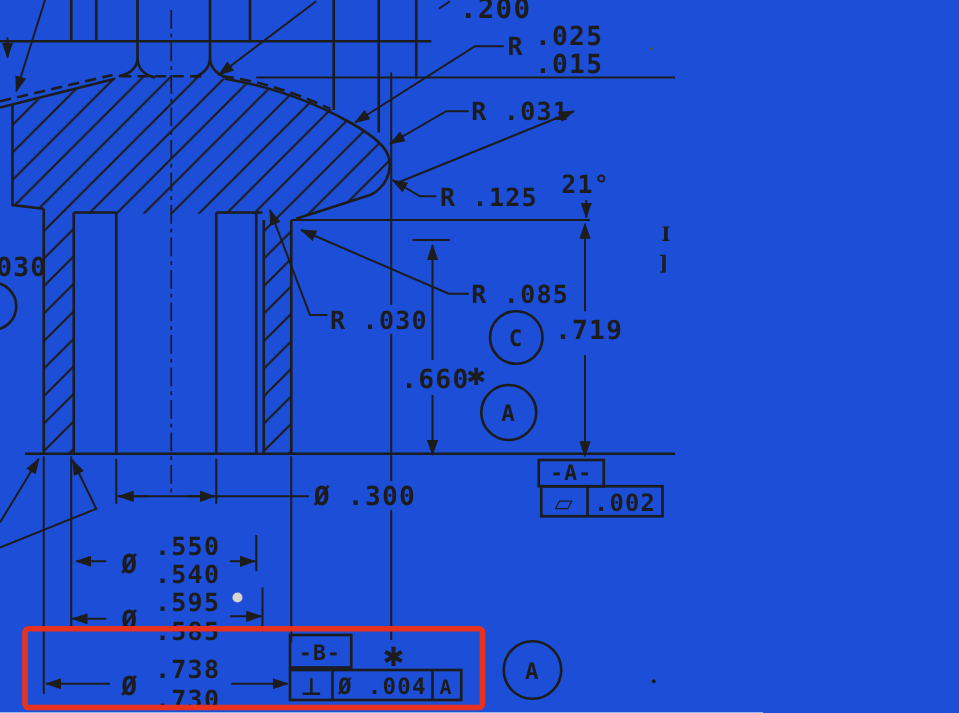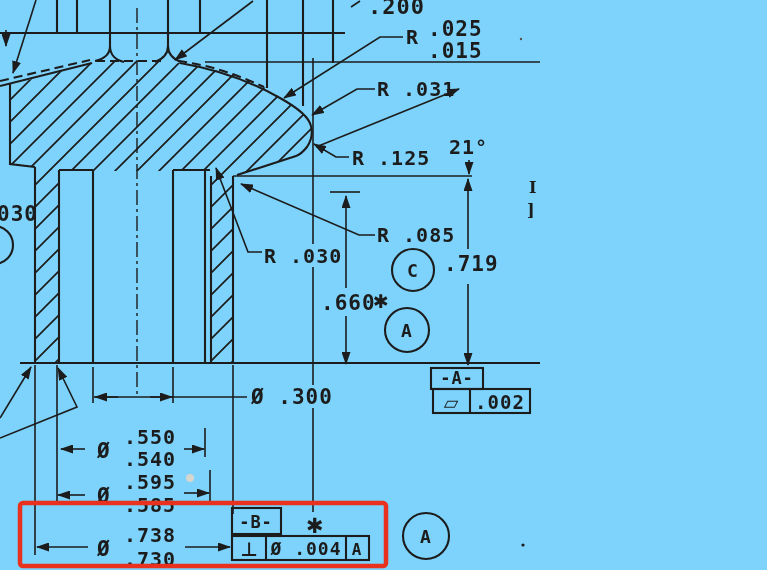--- a/index.html
+++ b/index.html
@@ -1,16 +1,16 @@
 <!DOCTYPE html>
 <html><head>
 <meta charset="utf-8">
 <style>
   html,body{margin:0;padding:0;background:#ffffff;}
-  .page{position:relative;width:767px;height:570px;background:#7dd3fc;overflow:hidden;
+  .page{position:relative;width:767px;height:570px;background:#1d4ed8;overflow:hidden;
         font-family:"DejaVu Sans Mono", monospace;}
   svg{position:absolute;top:0;left:0;}
   svg text{fill:#1c1c1c;font-family:"DejaVu Sans Mono", monospace;font-weight:bold;letter-spacing:1px;}
   svg text.sym{font-family:"DejaVu Sans", sans-serif;letter-spacing:0;}
   svg text.serifmark{font-family:"DejaVu Serif", serif;letter-spacing:0;}
   .ink{stroke:#1c1c1c;fill:none;}
   .w2{stroke-width:2.1;}
   .w16{stroke-width:1.6;}
   .w13{stroke-width:1.4;}
   .dash{stroke-dasharray:9 5;}

